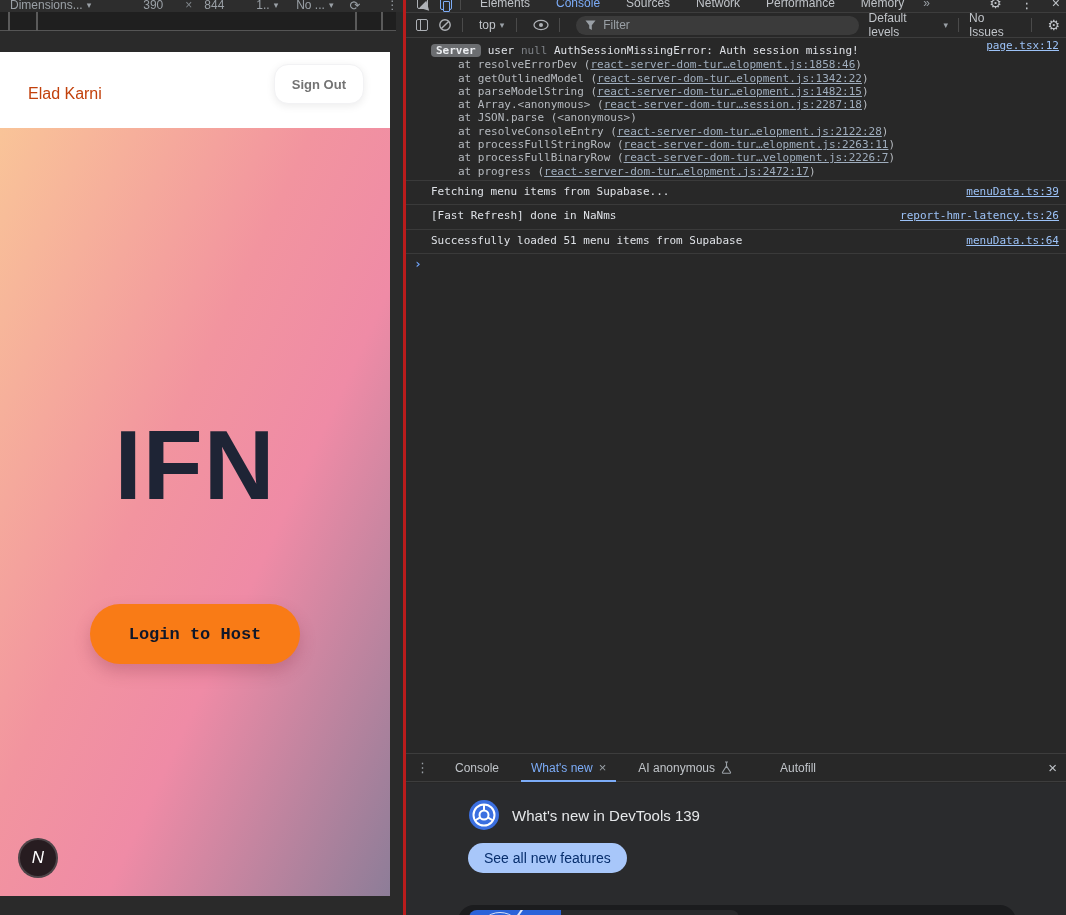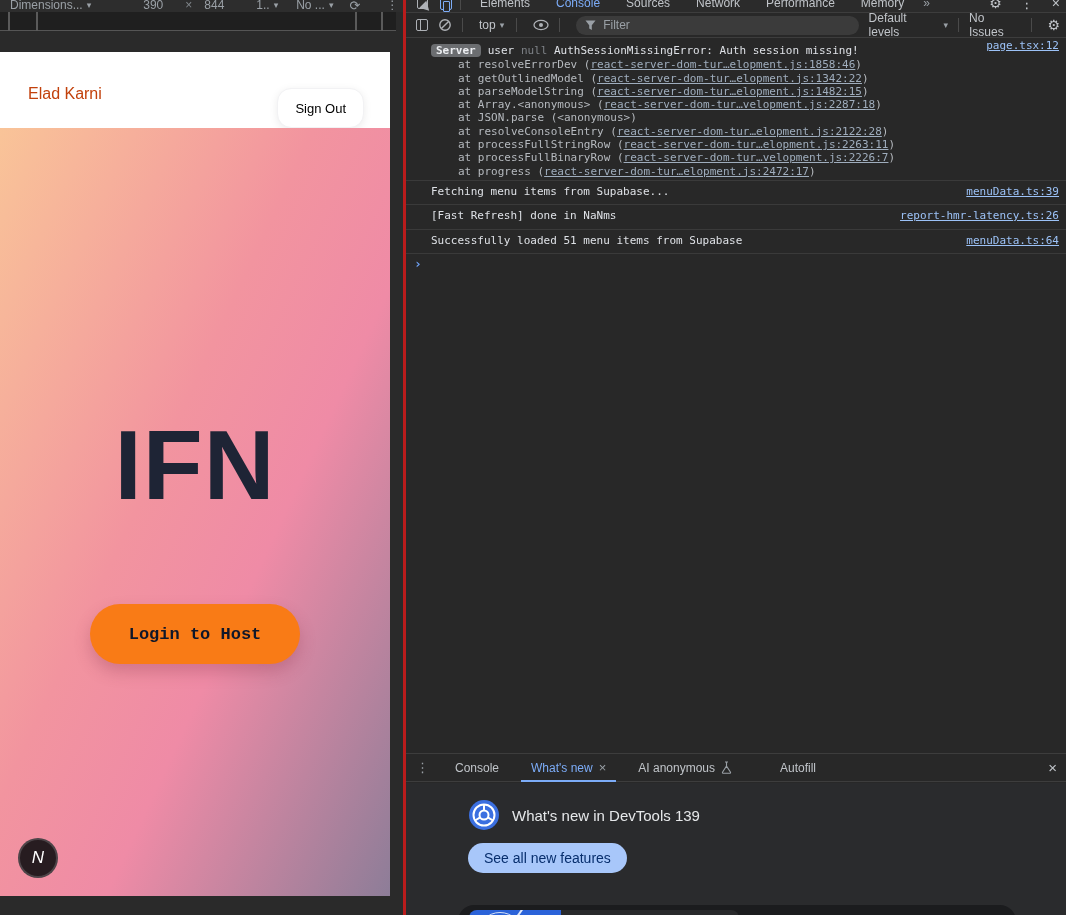--- a/index.html
+++ b/index.html
@@ -20,23 +20,23 @@
   .emu-more { margin-left:26px; color:#9aa0a6; }
 
   .emu-ruler { position:absolute; left:0; top:12px; width:396px; height:19px; background:#1f1f1f;
                border-bottom:1px solid #555; }
   .emu-ruler .tick { position:absolute; top:0; width:2px; height:19px; background:#5a5a5a; }
 
   
   .viewport { position:absolute; left:0; top:52px; width:390px; height:844px; background:#ffffff; overflow:hidden; }
   .app-header { position:absolute; left:0; top:0; width:390px; height:76px; background:#ffffff; }
   .app-user { position:absolute; left:28px; top:33px; font-size:16px; color:#c2410c; }
-  .signout-btn { position:absolute; right:26px; top:36px; height:40px; padding:0 17px; background:#ffffff;
+  .signout-btn { position:absolute; right:26px; top:12px; height:40px; padding:0 17px; background:#ffffff;
                  border:1px solid #f2f2f4; border-radius:14px; box-shadow:0 2px 8px rgba(0,0,0,0.08);
-                 color:#000000; font-size:13px; font-weight:400; display:flex; align-items:center; cursor:pointer; }
+                 color:#737373; font-size:13px; font-weight:700; display:flex; align-items:center; cursor:pointer; }
   .app-body { position:absolute; left:0; top:76px; width:390px; height:768px;
               background:linear-gradient(115deg,#f9c498 0%,#f2949f 42%,#ef8ba6 62%,#8d7d98 100%); }
   .app-title { position:absolute; left:0; top:288px; width:390px; text-align:center;
                font-size:98px; font-weight:800; letter-spacing:1px; color:#1e2435; line-height:1; }
   .login-btn { position:absolute; left:90px; top:476px; width:210px; height:60px; border:none;
                border-radius:32px; background:#f97b16; color:#0f172a; font-size:17px; font-weight:700;
                font-family:Liberation Mono, monospace;
                box-shadow:0 8px 16px rgba(120,40,60,0.25); cursor:pointer; }
   .nextjs-badge { position:absolute; left:18px; top:710px; width:40px; height:40px; border-radius:50%;
                   background:#271c20; border:2px solid rgba(255,255,255,0.18); color:#fff;
@@ -231,21 +231,21 @@
       <div class="log-row first">
         <span class="badge">Server</span><span>user</span>
         <span class="null-tok">null</span>
         <span>AuthSessionMissingError: Auth session missing!</span>
         <a class="source-link">page.tsx:12</a>
       </div>
 
       <div class="stack-row"><span>at resolveErrorDev (</span><a class="slink">react-server-dom-tur…elopment.js:1858:46</a><span>)</span></div>
       <div class="stack-row"><span>at getOutlinedModel (</span><a class="slink">react-server-dom-tur…elopment.js:1342:22</a><span>)</span></div>
       <div class="stack-row"><span>at parseModelString (</span><a class="slink">react-server-dom-tur…elopment.js:1482:15</a><span>)</span></div>
-      <div class="stack-row"><span>at Array.&lt;anonymous&gt; (</span><a class="slink">react-server-dom-tur…velopment.js:2287:18</a><span>)</span></div>
+      <div class="stack-row"><span>at Array.&lt;anonymous&gt; (</span><a class="slink">react-server-dom-tur…session.js:2287:18</a><span>)</span></div>
       <div class="stack-row"><span>at JSON.parse (&lt;anonymous&gt;)</span><a class="slink"></a><span></span></div>
       <div class="stack-row"><span>at resolveConsoleEntry (</span><a class="slink">react-server-dom-tur…elopment.js:2122:28</a><span>)</span></div>
       <div class="stack-row"><span>at processFullStringRow (</span><a class="slink">react-server-dom-tur…elopment.js:2263:11</a><span>)</span></div>
       <div class="stack-row"><span>at processFullBinaryRow (</span><a class="slink">react-server-dom-tur…velopment.js:2226:7</a><span>)</span></div>
       <div class="stack-row"><span>at progress (</span><a class="slink">react-server-dom-tur…elopment.js:2472:17</a><span>)</span></div>
 
       <div class="msg-row">
         <span>Fetching menu items from Supabase...</span>
         <a class="source-link" style="top:4px">menuData.ts:39</a>
       </div>

